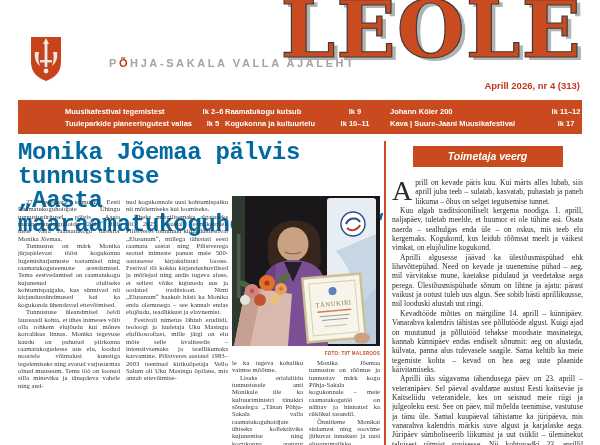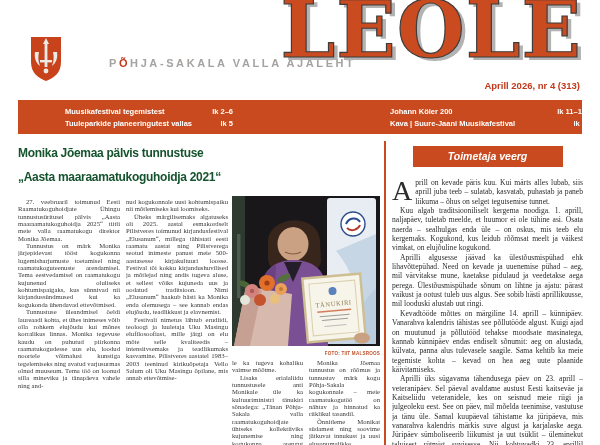--- a/index.html
+++ b/index.html
@@ -34,26 +34,26 @@
     position:absolute; left:18px; right:18px; top:100px; height:34px;
     background:#c94a1e; color:#ffffff;
     font-family:"Liberation Sans", sans-serif; font-weight:bold; font-size:7.5px;
   }
   .cb-group { position:absolute; top:6px; }
   .cb-group.g1 { left:47px;  width:168px; }
   .cb-group.g2 { left:207px; width:150px; }
   .cb-group.g3 { left:372px; width:196px; }
   .cb-row { display:flex; line-height:12px; }
   .cb-label { flex:1; white-space:nowrap; overflow:hidden; }
-  .cb-page { width:40px; text-align:right; }
+  .cb-page { width:40px; text-align:center; }
   
   .headline {
     position:absolute; left:18px; top:141px; width:368px;
-    font-family:Liberation Sans, sans-serif; font-weight:bold;
-    font-size:12px; line-height:24px; letter-spacing:-0.3px; color:#14532d;
+    font-family:Liberation Mono, monospace; font-weight:bold;
+    font-size:24px; line-height:24px; letter-spacing:-0.3px; color:#0369a1;
   }
   .cols { position:absolute; left:18px; top:196px; width:362px; height:249px; overflow:hidden; }
   .col1 { position:absolute; left:0;     top:2px; width:102px; height:247px; overflow:hidden; }
   .col2 { position:absolute; left:108px; top:2px; width:102px; height:247px; overflow:hidden; }
   .media-block { position:absolute; left:214px; top:0; width:148px; height:249px; }
   .bodytext p {
     font-size:6.7px; line-height:7.35px; text-align:justify;
     color:#3a3a3a; text-indent:8px;
   }
   .bodytext p.cont { text-indent:0; }
@@ -106,28 +106,38 @@
     <div class="cb-group g1">
       <div class="cb-row">
         <span class="cb-label">Muusikafestival tegemistest</span>
         <span class="cb-page">lk 2–6</span>
       </div>
       <div class="cb-row">
         <span class="cb-label">Tuuleparkide planeeringutest vallas</span>
         <span class="cb-page">lk 5</span>
       </div>
     </div>
+    <div class="cb-group g2">
+      <div class="cb-row">
+        <span class="cb-label">Raamatukogu kutsub</span>
+        <span class="cb-page">lk 9</span>
+      </div>
+      <div class="cb-row">
+        <span class="cb-label">Kogukonna ja kultuurielu</span>
+        <span class="cb-page">lk 10–11</span>
+      </div>
+    </div>
     <div class="cb-group g3">
       <div class="cb-row">
         <span class="cb-label">Johann Köler 200</span>
         <span class="cb-page">lk 11–12</span>
       </div>
       <div class="cb-row">
         <span class="cb-label">Kava | Suure-Jaani Muusikafestival</span>
-        <span class="cb-page">lk 2</span>
+        <span class="cb-page">lk 17</span>
       </div>
     </div>
   </nav>
 
   <h1 class="headline"><span>Monika Jõemaa pälvis tunnustuse</span><br><span>„Aasta maaraamatukoguhoidja 2021“</span></h1>
 
   <div class="cols bodytext">
     <div class="col1">
       <p>27. veebruaril toimunud Eesti Raamatukoguhoidjate Ühingu tunnustusüritusel pälvis „Aasta maaraamatukoguhoidja 2025“ tiitli meie valla raamatukogu direktor Monika Jõemaa.</p>
       <p>Tunnustus on märk Monika järjepidevast tööst kogukonna lugemisharjumuste toetamisel ning raamatukoguteenuste arendamisel. Tema eestvedamisel on raamatukogu kujunenud oluliseks kohtumispaigaks, kus sünnivad nii kirjandussündmused kui ka kogukonda ühendavad ettevõtmised.</p>

